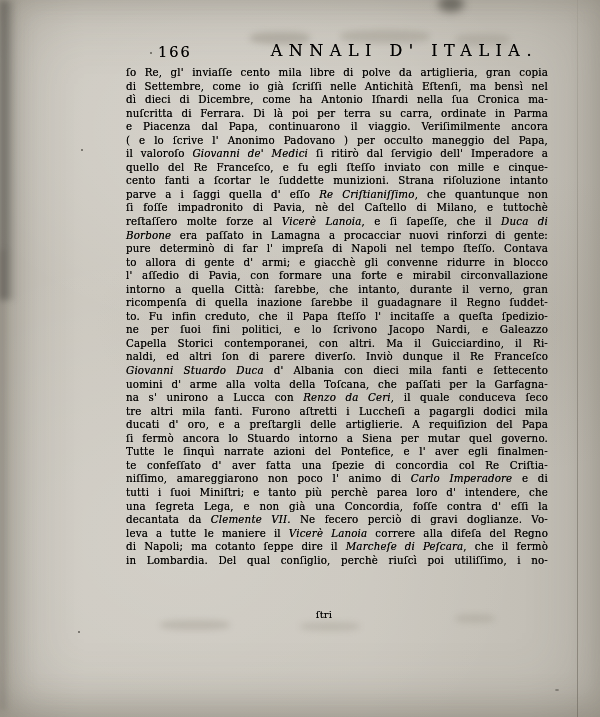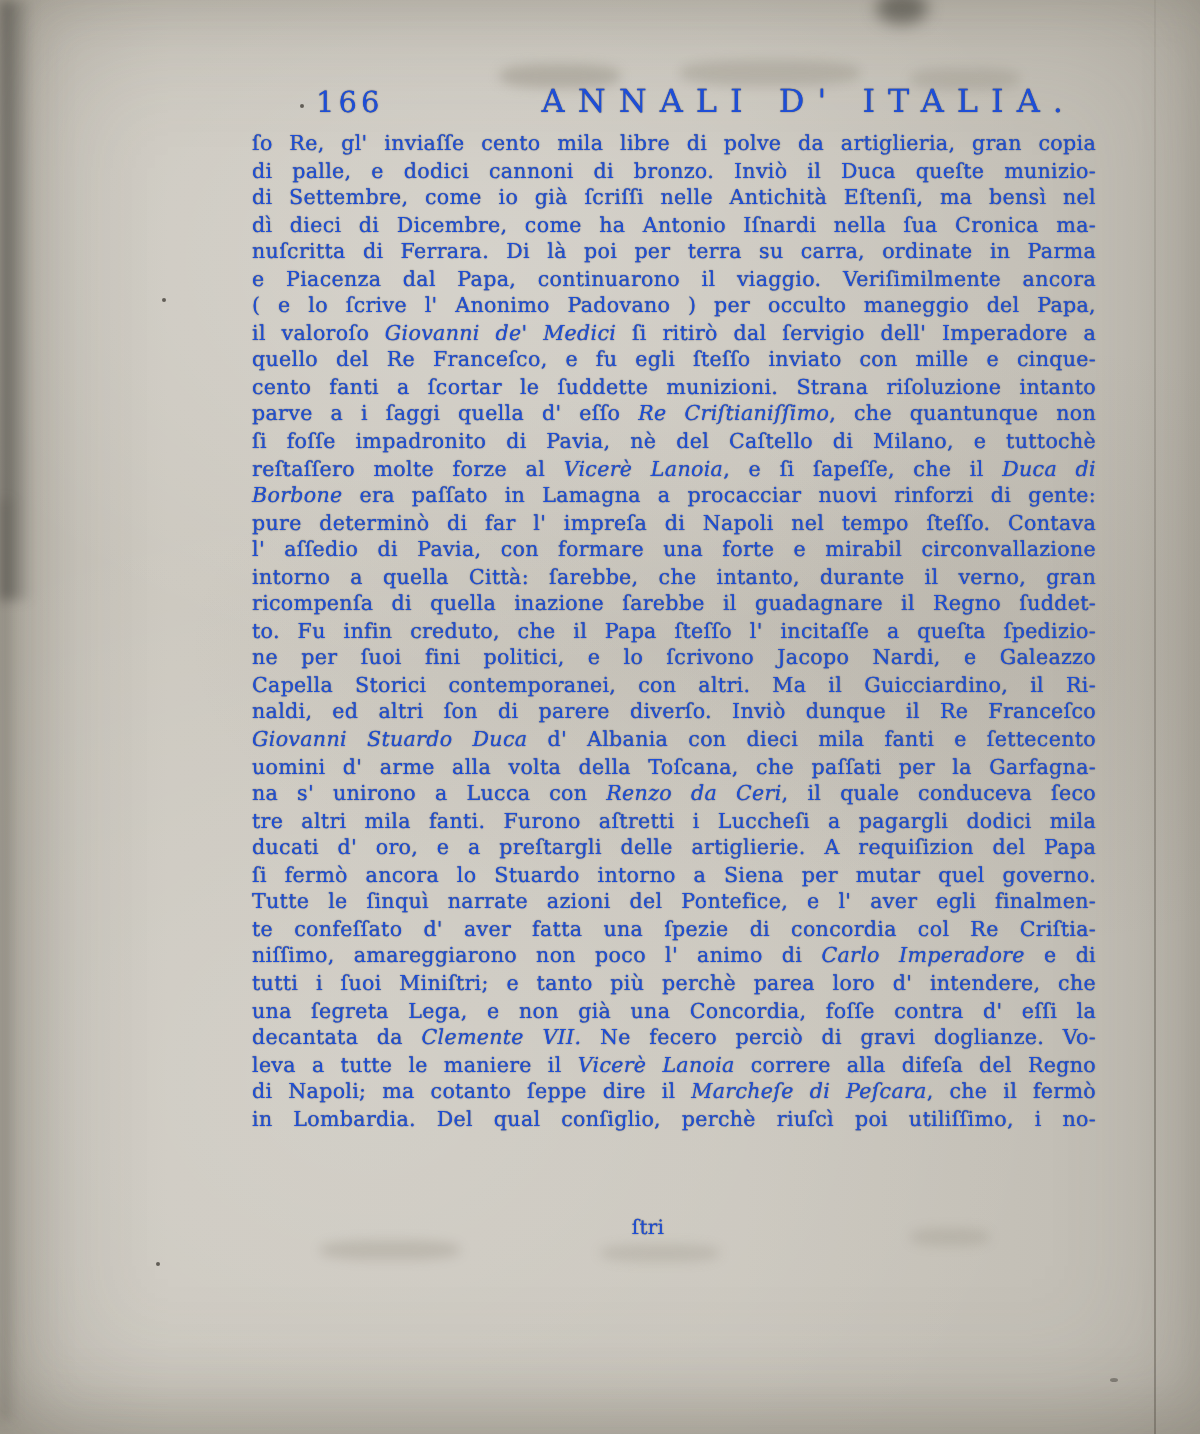--- a/index.html
+++ b/index.html
@@ -38,21 +38,21 @@
     position:absolute;left:438px;top:-4px;width:26px;height:16px;border-radius:50%;
     background:rgba(55,52,46,.55);filter:blur(4px);
   }
   .fold-line{
     position:absolute;left:577px;top:0;width:1px;height:717px;
     background:linear-gradient(to bottom, rgba(110,104,94,.12), rgba(96,90,80,.45) 70%, rgba(96,90,80,.50));
   }
   .ghost{position:absolute;background:rgba(128,122,110,.35);filter:blur(3px);border-radius:40%;}
   .speck{position:absolute;background:rgba(60,56,50,.75);border-radius:50%;}
   
-  .ink{color:#1d4ed8;text-shadow:0 0 .6px rgba(43,40,35,.85);}
+  .ink{color:#000000;text-shadow:0 0 .6px rgba(43,40,35,.85);}
   .running-head{position:absolute;left:126px;top:40px;width:422px;height:22px;}
   .page-number{position:absolute;left:32px;top:4px;font-size:14.5px;letter-spacing:2px;}
   .head-title{
     position:absolute;left:96px;top:1px;width:316px;text-align:right;
     font-size:16px;letter-spacing:6.5px;white-space:nowrap;
   }
   .body-text{position:absolute;left:126px;top:66px;width:422px;}
   .line{
     height:13.55px;line-height:13.55px;font-size:10.3px;
     text-align:justify;text-align-last:justify;white-space:nowrap;
@@ -85,34 +85,34 @@
 <div class="speck" style="left:78px;top:631px;width:2px;height:2px"></div>
 <div class="speck" style="left:555px;top:689px;width:4px;height:2px;opacity:.6"></div>
 
 <div class="running-head">
   <span class="page-number ink">166</span>
   <span class="head-title ink">ANNALI D' ITALIA.</span>
 </div>
 
 <div class="body-text ink">
     <div class="line"><span>ſo Re, gl' inviaſſe cento mila libre di polve da artiglieria, gran copia</span></div>
-    <div class="line"><span>di palle, e dodici cannoni di bronzo. Inviò il Duca queſte munizio-</span></div>
     <div class="line"><span>di Settembre, come io già ſcriſſi nelle Antichità Eſtenſi, ma bensì nel</span></div>
     <div class="line"><span>dì dieci di Dicembre, come ha Antonio Iſnardi nella ſua Cronica ma-</span></div>
     <div class="line"><span>nuſcritta di Ferrara. Di là poi per terra su carra, ordinate in Parma</span></div>
     <div class="line"><span>e Piacenza dal Papa, continuarono il viaggio. Veriſimilmente ancora</span></div>
     <div class="line"><span>( e lo ſcrive l' Anonimo Padovano ) per occulto maneggio del Papa,</span></div>
     <div class="line"><span>il valoroſo </span><span class="it">Giovanni de' Medici</span><span> ſi ritirò dal ſervigio dell' Imperadore a</span></div>
     <div class="line"><span>quello del Re Franceſco, e fu egli ſteſſo inviato con mille e cinque-</span></div>
     <div class="line"><span>cento fanti a ſcortar le ſuddette munizioni. Strana riſoluzione intanto</span></div>
     <div class="line"><span>parve a i ſaggi quella d' eſſo </span><span class="it">Re Criſtianiſſimo</span><span>, che quantunque non</span></div>
     <div class="line"><span>ſi foſſe impadronito di Pavia, nè del Caſtello di Milano, e tuttochè</span></div>
     <div class="line"><span>reſtaſſero molte forze al </span><span class="it">Vicerè Lanoia</span><span>, e ſi ſapeſſe, che il </span><span class="it">Duca di</span></div>
     <div class="line"><span class="it">Borbone</span><span> era paſſato in Lamagna a procacciar nuovi rinforzi di gente:</span></div>
     <div class="line"><span>pure determinò di far l' impreſa di Napoli nel tempo ſteſſo. Contava</span></div>
+    <div class="line"><span>to allora di gente d' armi; e giacchè gli convenne ridurre in blocco</span></div>
     <div class="line"><span>l' aſſedio di Pavia, con formare una forte e mirabil circonvallazione</span></div>
     <div class="line"><span>intorno a quella Città: ſarebbe, che intanto, durante il verno, gran</span></div>
     <div class="line"><span>ricompenſa di quella inazione ſarebbe il guadagnare il Regno ſuddet-</span></div>
     <div class="line"><span>to. Fu infin creduto, che il Papa ſteſſo l' incitaſſe a queſta ſpedizio-</span></div>
     <div class="line"><span>ne per ſuoi fini politici, e lo ſcrivono Jacopo Nardi, e Galeazzo</span></div>
     <div class="line"><span>Capella Storici contemporanei, con altri. Ma il Guicciardino, il Ri-</span></div>
     <div class="line"><span>naldi, ed altri ſon di parere diverſo. Inviò dunque il Re Franceſco</span></div>
     <div class="line"><span class="it">Giovanni Stuardo Duca</span><span> d' Albania con dieci mila fanti e ſettecento</span></div>
     <div class="line"><span>uomini d' arme alla volta della Toſcana, che paſſati per la Garfagna-</span></div>
     <div class="line"><span>na s' unirono a Lucca con </span><span class="it">Renzo da Ceri</span><span>, il quale conduceva ſeco</span></div>

